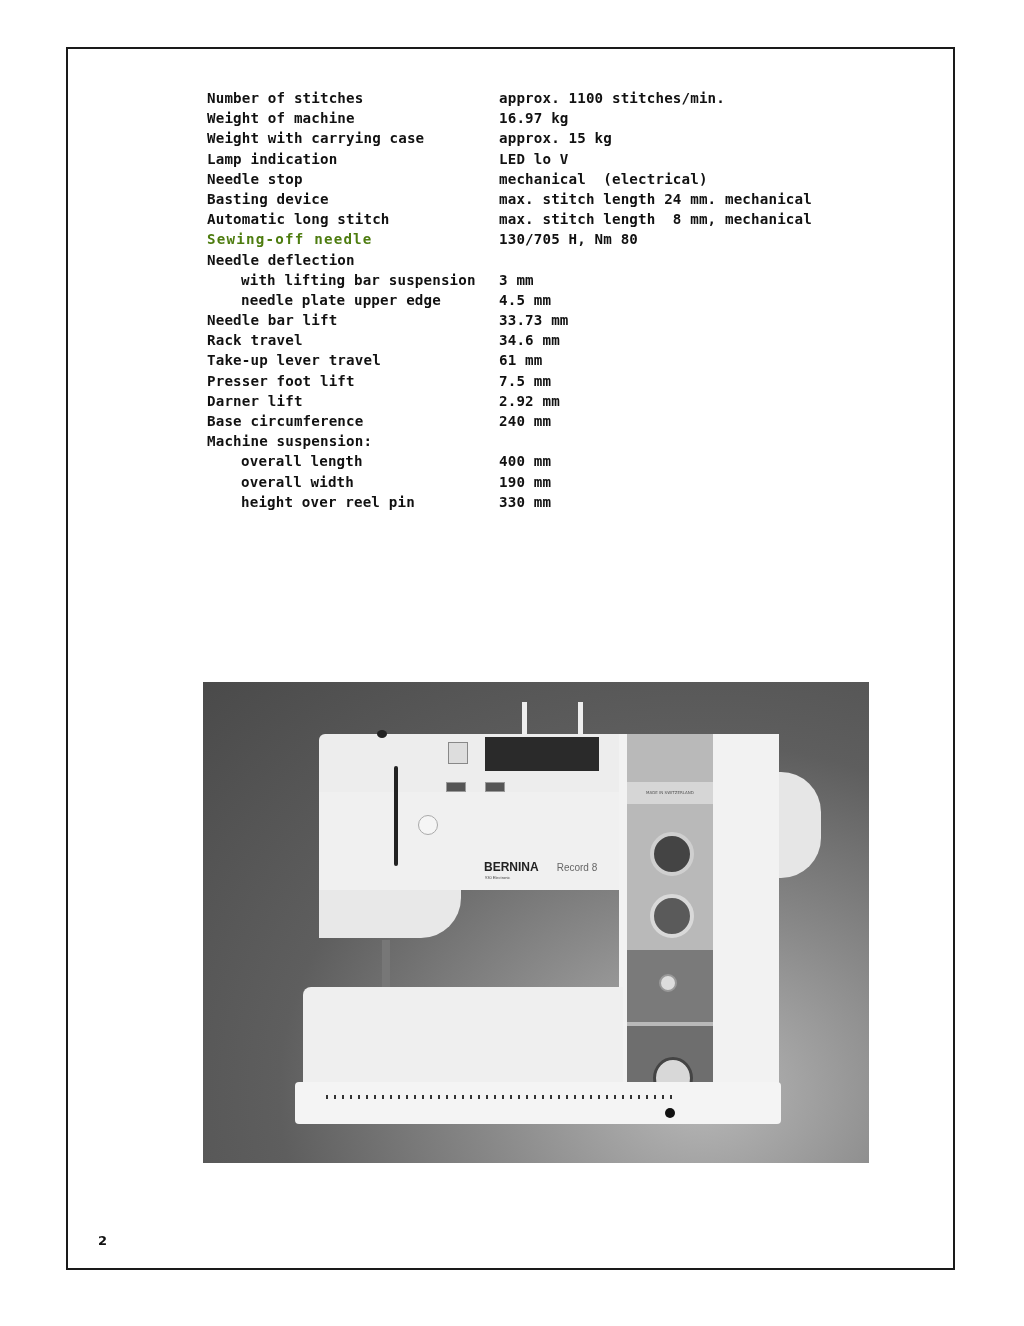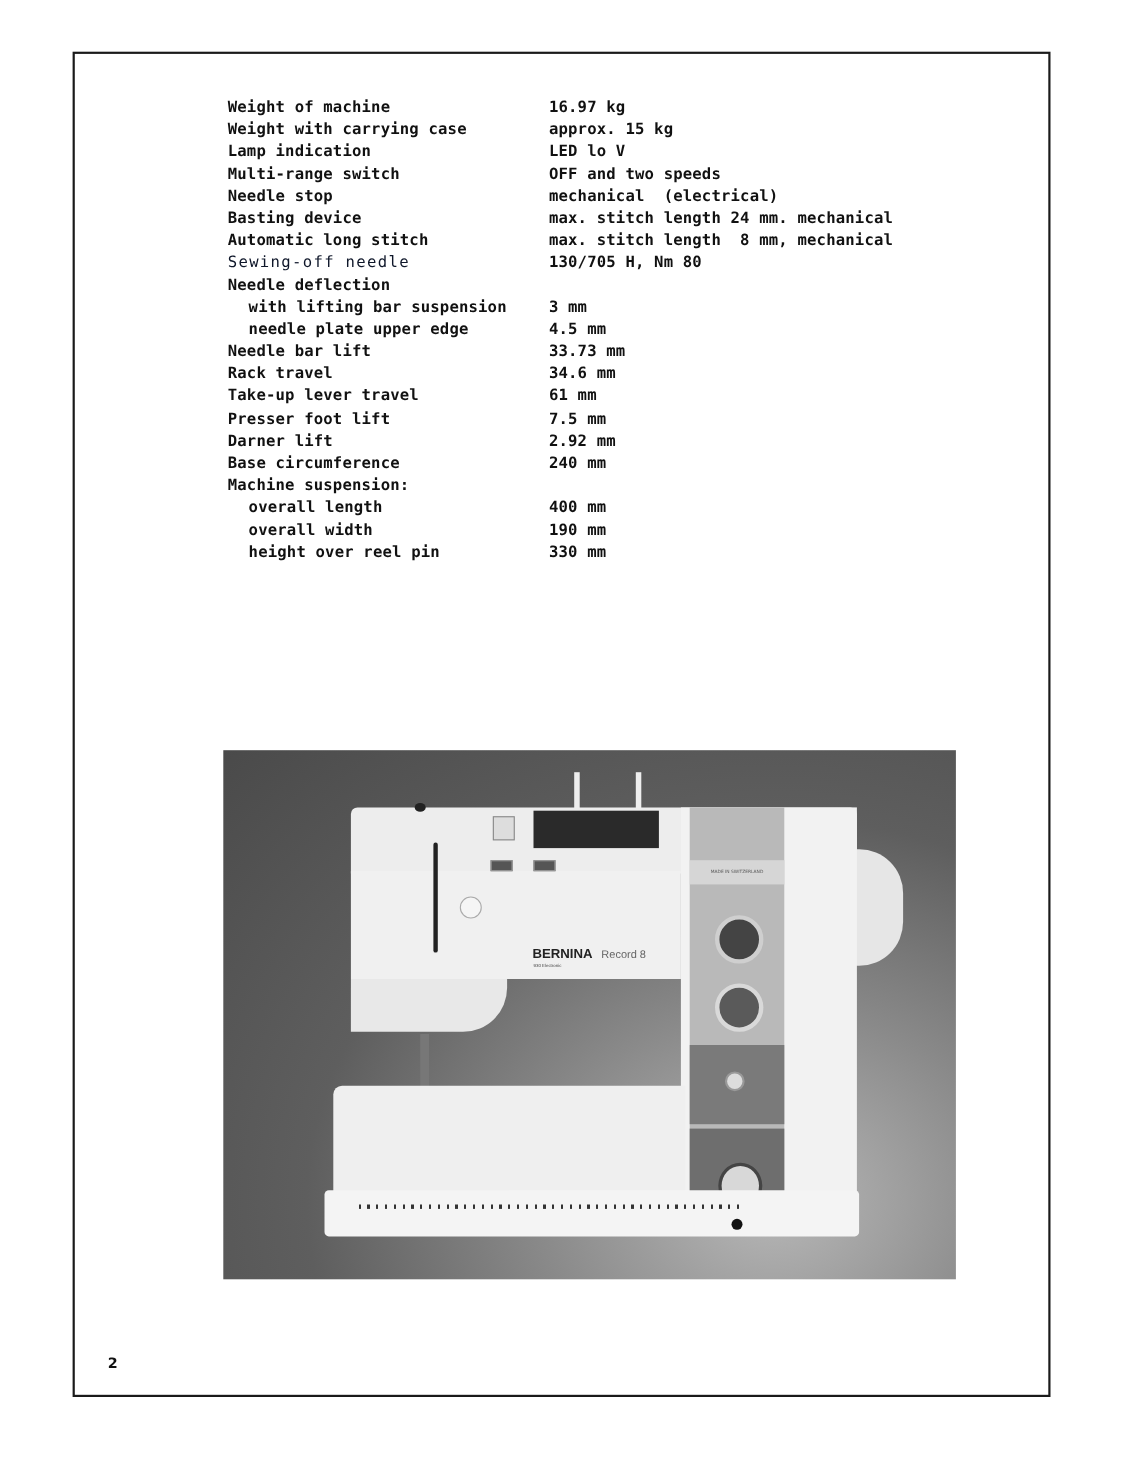--- a/index.html
+++ b/index.html
@@ -4,42 +4,42 @@
 <style>
   html, body { margin: 0; padding: 0; background: #ffffff; }
   body { width: 1024px; height: 1326px; position: relative; overflow: hidden;
          font-family: "DejaVu Sans Mono", "Liberation Mono", monospace; color: #111; }
   .frame { position: absolute; left: 66px; top: 47px; width: 889px; height: 1223px;
            border: 2px solid #1a1a1a; box-sizing: border-box; }
   .specs { position: absolute; left: 207px; top: 88px; width: 660px; }
   .row { position: relative; height: 20.2px; line-height: 20.2px; font-size: 14.2px;
          font-weight: bold; letter-spacing: 0.15px; white-space: pre; }
   .row .lbl { position: absolute; left: 0; }
-  .row .lbl.indent { left: 19px; }
+  .row .lbl.indent { left: 34px; }
   .row .val { position: absolute; left: 292px; }
-  .row .lbl.light { font-weight: normal; letter-spacing: 1.2px; color: #0f172a; }
+  .row .lbl.light { font-weight: bold; letter-spacing: 1.2px; color: #4d7c0f; }
   sup { font-size: 9px; line-height: 0; vertical-align: 6px; }
   .photo { position: absolute; left: 203px; top: 682px; width: 666px; height: 481px;
            background: radial-gradient(ellipse at 75% 85%, #b8b8b8 0%, #8a8a8a 30%, #5e5e5e 60%, #4a4a4a 100%);
            overflow: hidden; }
   .page-num { position: absolute; left: 98px; top: 1233px; font-family: "DejaVu Sans", sans-serif;
               font-weight: bold; font-size: 13px; }
   
   .m { position: absolute; }
 </style>
 </head>
 <body>
 
 <div class="frame"></div>
 
 <div class="specs">
+  <div class="row"><span class="lbl">Number of stitches</span><span class="val">approx. 1100 stitches/min.</span></div>
   <div class="row"><span class="lbl">Weight of machine</span><span class="val">16.97 kg</span></div>
   <div class="row"><span class="lbl">Weight with carrying case</span><span class="val">approx. 15 kg</span></div>
   <div class="row"><span class="lbl">Lamp indication</span><span class="val">LED lo V</span></div>
-  <div class="row"><span class="lbl">Multi-range switch</span><span class="val">OFF and two speeds</span></div>
   <div class="row"><span class="lbl">Needle stop</span><span class="val">mechanical  (electrical)</span></div>
   <div class="row"><span class="lbl">Basting device</span><span class="val">max. stitch length 24 mm. mechanical</span></div>
   <div class="row"><span class="lbl">Automatic long stitch</span><span class="val">max. stitch length  8 mm, mechanical</span></div>
   <div class="row"><span class="lbl light">Sewing-off needle</span><span class="val">130/705 H, Nm 80</span></div>
   <div class="row"><span class="lbl">Needle deflection</span><span class="val"></span></div>
   <div class="row"><span class="lbl indent">with lifting bar suspension</span><span class="val">3 mm</span></div>
   <div class="row"><span class="lbl indent">needle plate upper edge</span><span class="val">4.5 mm</span></div>
   <div class="row"><span class="lbl">Needle bar lift</span><span class="val">33.73 mm</span></div>
   <div class="row"><span class="lbl">Rack travel</span><span class="val">34.6 mm</span></div>
   <div class="row"><span class="lbl">Take-up lever travel</span><span class="val">61 mm</span></div>
@@ -80,21 +80,21 @@
   <div class="m" style="left:282px;top:55px;width:114px;height:34px;background:#2a2a2a;"></div>
   <div class="m" style="left:245px;top:60px;width:18px;height:20px;background:#ddd;border:1px solid #888;"></div>
   <div class="m" style="left:243px;top:100px;width:18px;height:8px;background:#555;border:1px solid #999;"></div>
   <div class="m" style="left:282px;top:100px;width:18px;height:8px;background:#555;border:1px solid #999;"></div>
 
   <div class="m" style="left:191px;top:84px;width:4px;height:100px;background:#222;border-radius:2px;"></div>
   <div class="m" style="left:215px;top:133px;width:18px;height:18px;border-radius:50%;background:#f5f5f5;border:1px solid #aaa;"></div>
   <div class="m" style="left:174px;top:48px;width:10px;height:8px;background:#222;border-radius:50%;"></div>
 
   <div class="m" style="left:281px;top:178px;font-family:'Liberation Sans',sans-serif;font-weight:bold;font-size:12px;color:#222;">
-    <span>BERNINA</span><span style="font-weight:normal;font-size:10px;color:#666;margin-left:8px;text-align:center;">Record 8</span>
+    <span>BERNINA</span><span style="font-weight:normal;font-size:10px;color:#666;margin-left:18px;text-align:center;">Record 8</span>
   </div>
   <div class="m" style="left:282px;top:193px;font-family:'Liberation Sans',sans-serif;font-size:4px;color:#444;">930 Electronic</div>
 
   <div class="m" style="left:179px;top:258px;width:8px;height:54px;background:#777;"></div>
   <div class="m" style="left:168px;top:308px;width:34px;height:10px;background:#222;border-radius:50%;"></div>
 
   <div class="m" style="left:100px;top:305px;width:320px;height:98px;background:#efefef;border-radius:8px 0 0 0;"></div>
   <div class="m" style="left:92px;top:400px;width:486px;height:42px;background:#f4f4f4;border-radius:4px;"></div>
   <div class="m" style="left:123px;top:413px;width:350px;height:4px;background:repeating-linear-gradient(90deg,#333 0 2px,#f4f4f4 2px 8px);"></div>
   <div class="m" style="left:462px;top:426px;width:10px;height:10px;border-radius:50%;background:#111;"></div>

